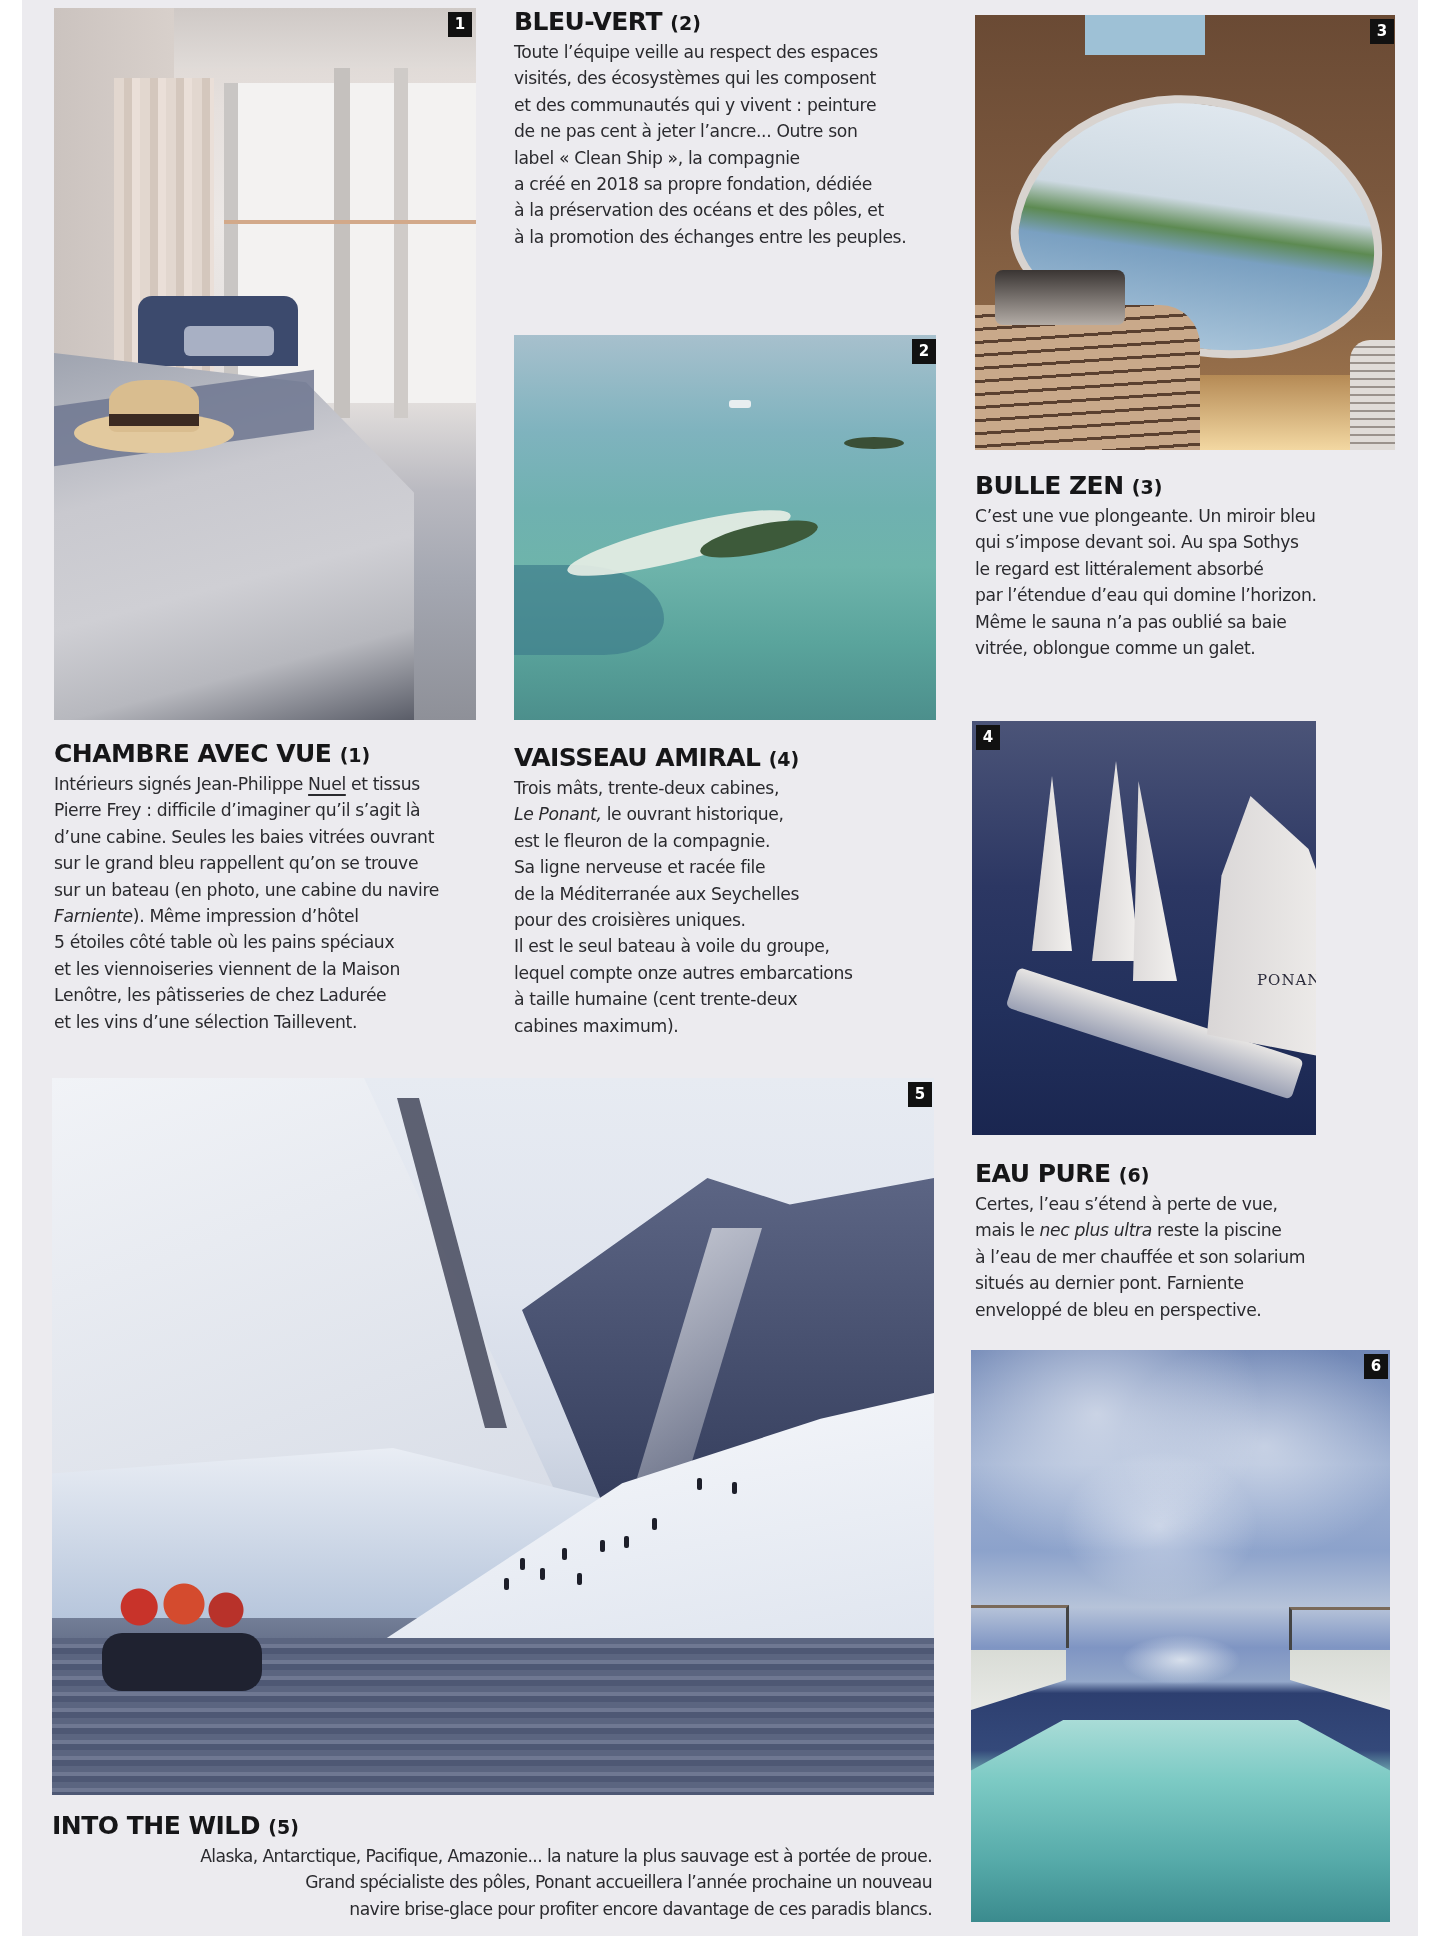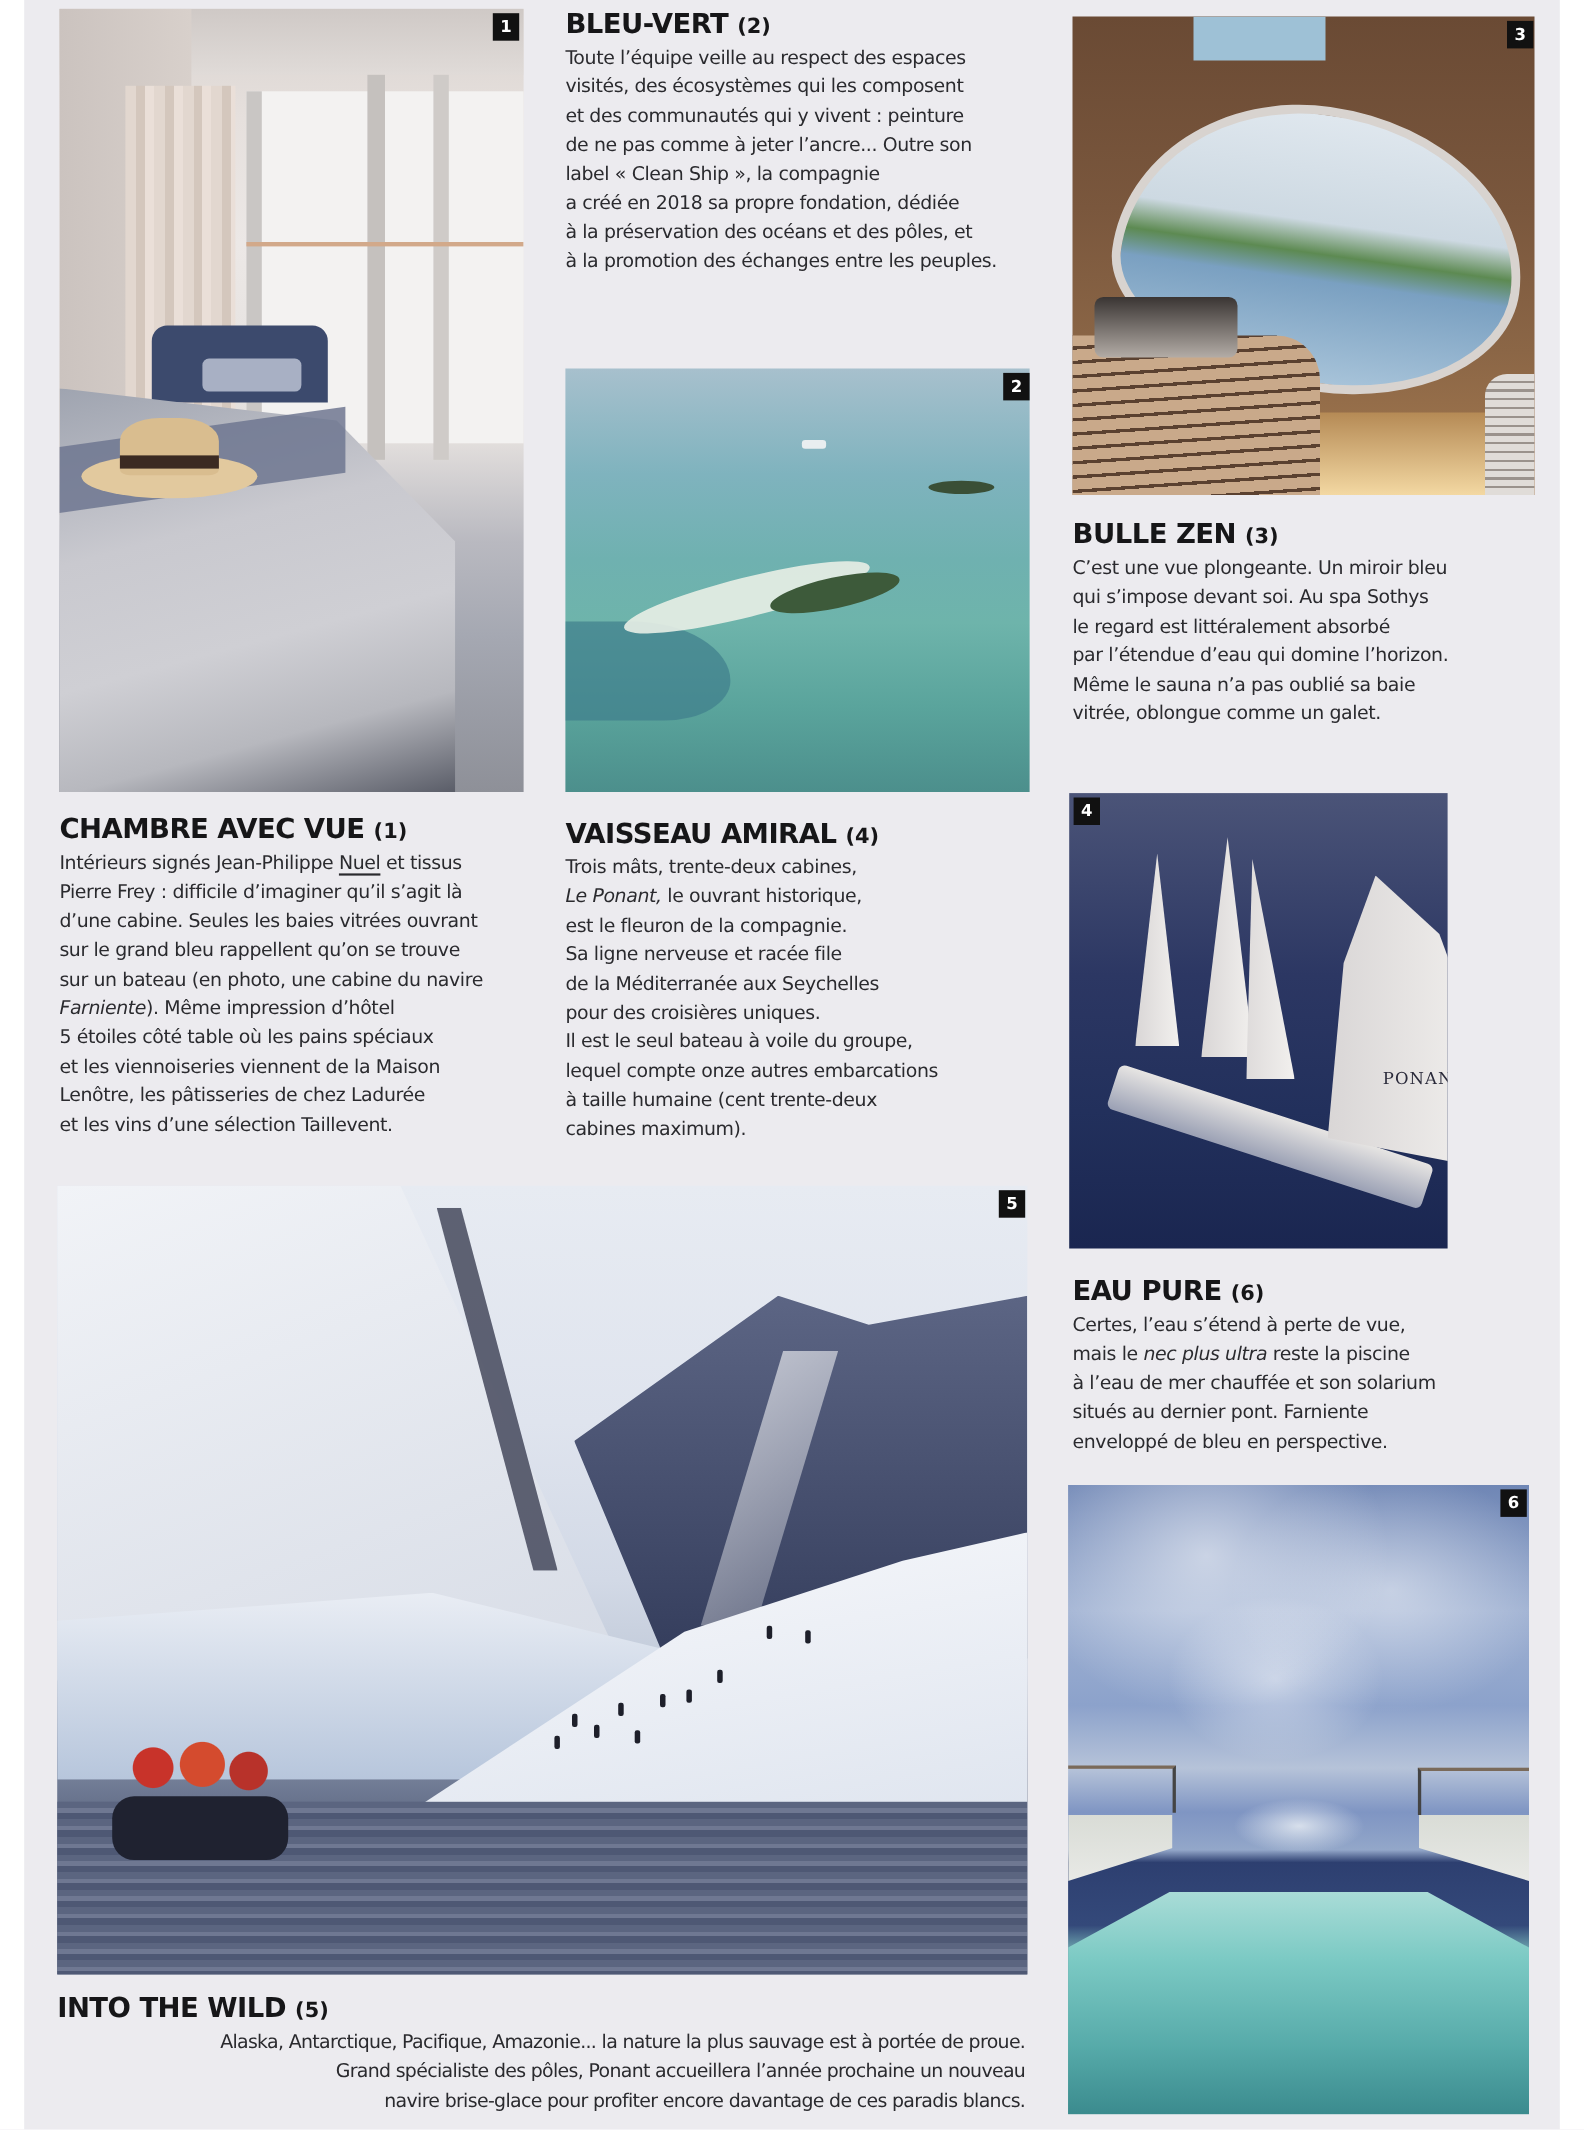--- a/index.html
+++ b/index.html
@@ -136,21 +136,21 @@
     <div class="hatband"></div>
 </div>
 <div class="badge" style="left:448px;top:12px;">1</div>
 
 <div class="block" style="left:514px;top:6px;width:430px;">
   <h2><span>BLEU-VERT</span> <span class="num">(2)</span></h2>
   <div class="body">
     <span class="ln">Toute l’équipe veille au respect des espaces</span>
     <span class="ln">visités, des écosystèmes qui les composent</span>
     <span class="ln">et des communautés qui y vivent : peinture</span>
-    <span class="ln">de ne pas comme à jeter l’ancre... Outre son</span>
+    <span class="ln">de ne pas cent à jeter l’ancre... Outre son</span>
     <span class="ln">label « Clean Ship », la compagnie</span>
     <span class="ln">a créé en 2018 sa propre fondation, dédiée</span>
     <span class="ln">à la préservation des océans et des pôles, et</span>
     <span class="ln">à la promotion des échanges entre les peuples.</span>
   </div>
 </div>
 
 <div id="p2" class="photo">
   <div class="deep"></div>
     <div class="sand"></div>

